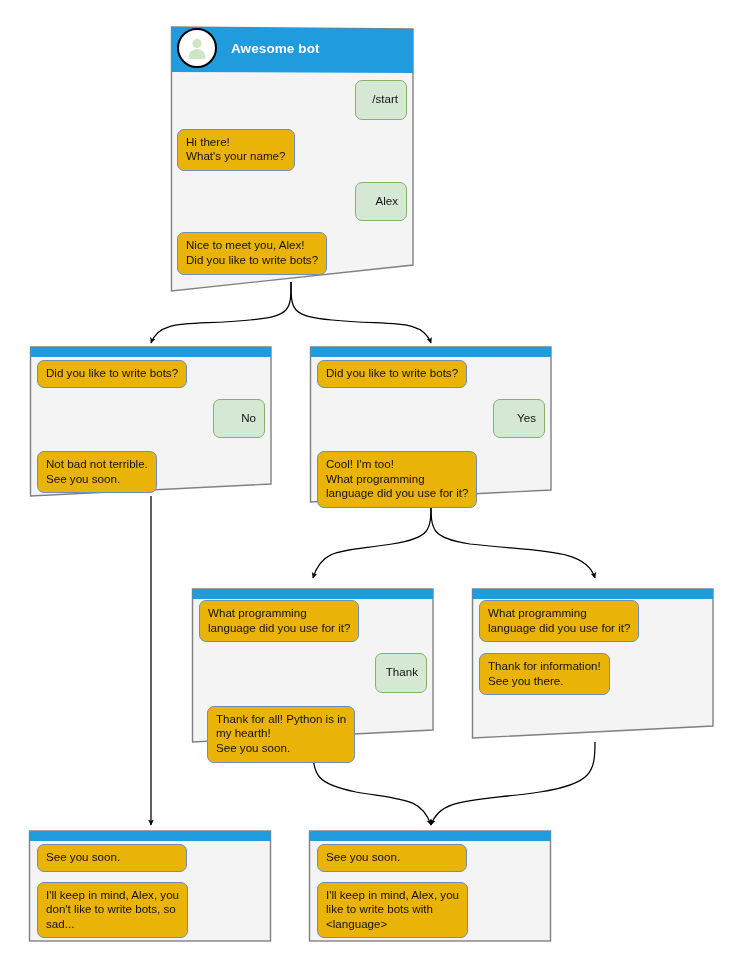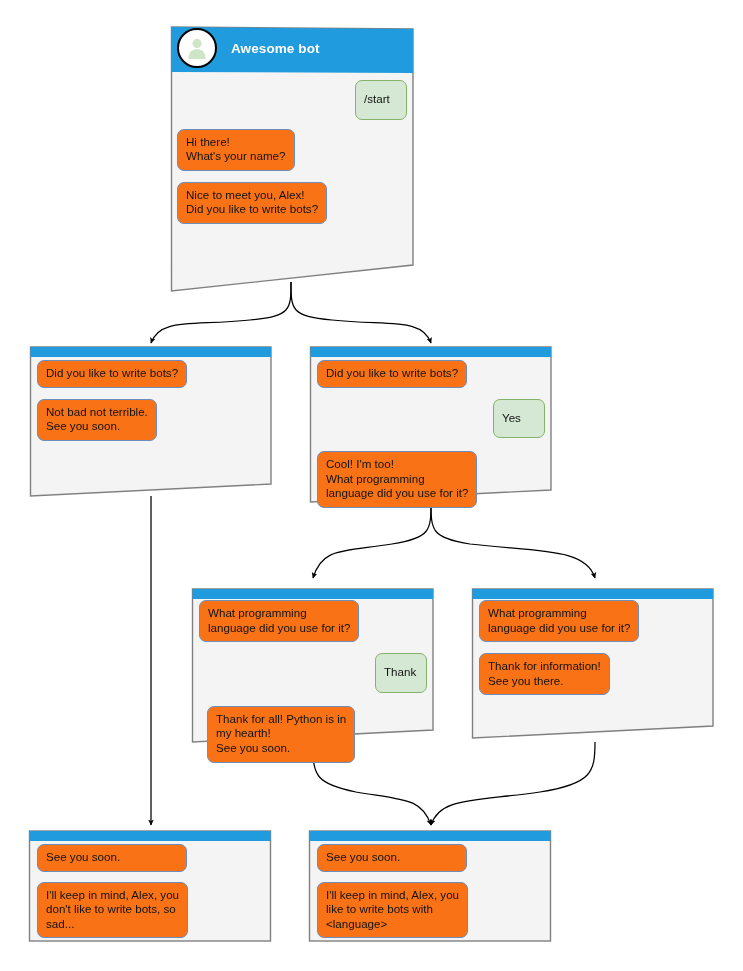--- a/index.html
+++ b/index.html
@@ -106,27 +106,27 @@
     border: 1px solid;
     padding: 5px 8px 6px 8px;
     font-size: 11.6px;
     line-height: 14.6px;
     color: #121212;
     white-space: pre-line;
     box-sizing: border-box;
     max-width: 172px;
   }
   .bubble.bot {
-    background: #f97316;
+    background: #eab308;
     border-color: #6c8ebf;
   }
   .bubble.user {
     background: #d5e8d4;
     border-color: #82b366;
-    text-align: left;
+    text-align: right;
     min-width: 52px;
   }
   .bubble.user.tall {
     padding-top: 11px;
     padding-bottom: 12px;
   }
 </style>
 </head>
 <body>
 
@@ -169,38 +169,44 @@
       </div>
 
       <div class="msgs" style="top:56px; position:absolute;">
         <div class="msg-row right">
           <div class="bubble user tall">/start</div>
         </div>
         <div class="msg-row left" style="margin-bottom:11px;">
           <div class="bubble bot">Hi there!
 What's your name?</div>
         </div>
+        <div class="msg-row right" style="margin-bottom:11px;">
+          <div class="bubble user tall">Alex</div>
+        </div>
         <div class="msg-row left">
           <div class="bubble bot">Nice to meet you, Alex!
 Did you like to write bots?</div>
         </div>
       </div>
     </div>
   </div>
 
   <div class="card" style="left:28px; top:344px; width:246px; height:156px;">
     <svg class="card-shape" viewBox="0 0 246 156" preserveAspectRatio="none">
       <polygon points="2.5,3 243,3 243,140 2.5,152" fill="#f4f4f4" stroke="#808080" stroke-width="1.4"></polygon>
       <rect x="2.5" y="3" width="240.5" height="10" fill="#1f9bde"></rect>
     </svg>
     <div class="card-content">
       <div class="msgs" style="top:16px; position:absolute;">
         <div class="msg-row left" style="margin-bottom:11px;">
           <div class="bubble bot" style="max-width:none; white-space:nowrap;">Did you like to write bots?</div>
         </div>
+        <div class="msg-row right" style="margin-bottom:13px;">
+          <div class="bubble user tall">No</div>
+        </div>
         <div class="msg-row left">
           <div class="bubble bot">Not bad not terrible.
 See you soon.</div>
         </div>
       </div>
     </div>
   </div>
 
   <div class="card" style="left:308px; top:344px; width:246px; height:162px;">
     <svg class="card-shape" viewBox="0 0 246 162" preserveAspectRatio="none">

